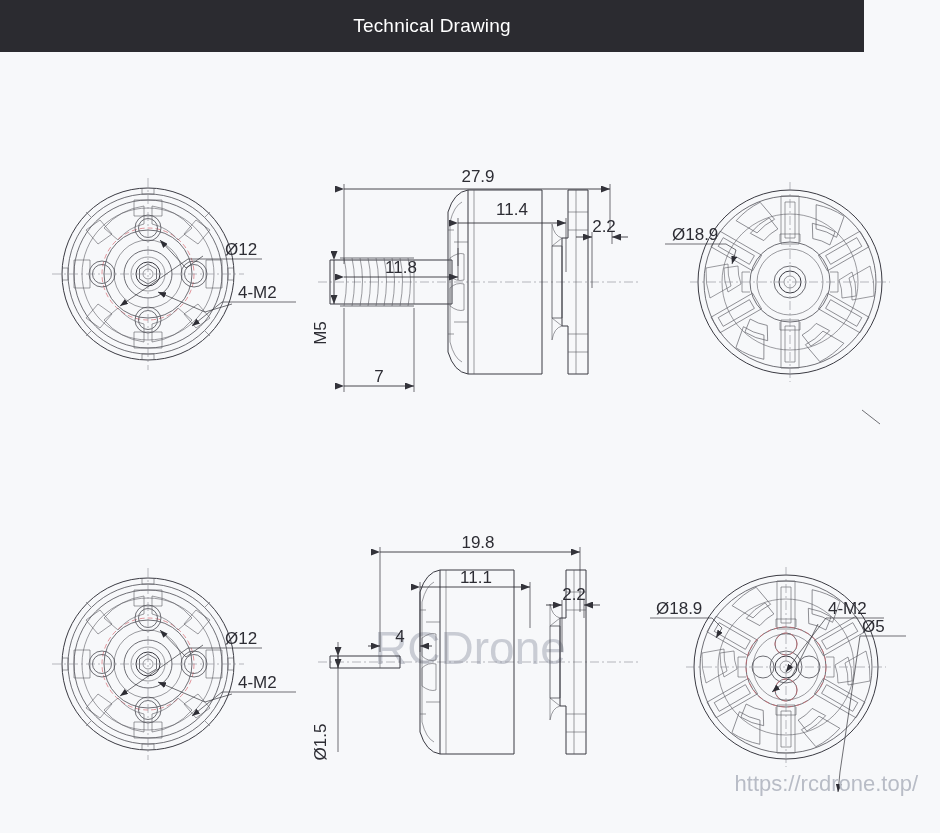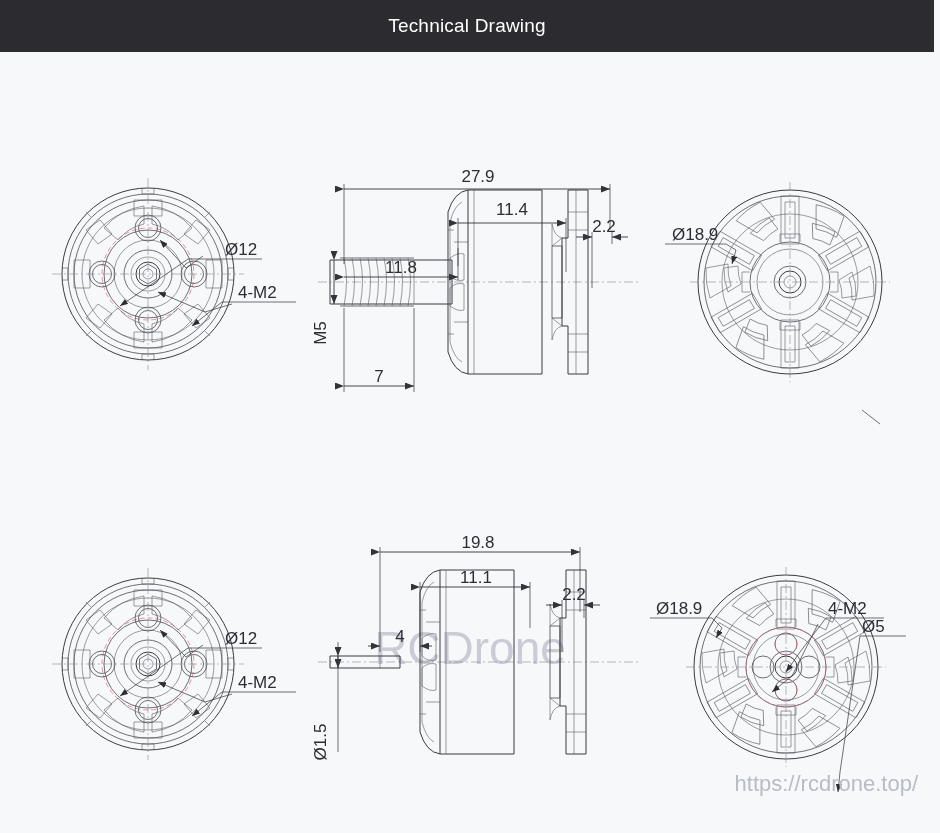--- a/index.html
+++ b/index.html
@@ -8,21 +8,21 @@
     width:940px;height:833px;
     background:#f7f8fa;
     font-family:"Liberation Sans", sans-serif;
     overflow:hidden;
     position:relative;
   }
   #page{position:relative;width:940px;height:833px;}
 
   
   .header{
-    position:absolute;left:0;top:0;width:934px;height:52px;
+    position:absolute;left:0;top:0;width:864px;height:52px;
     background:#2b2b30;
     display:flex;align-items:center;justify-content:center;
   }
   .header-title{
     color:#ffffff;font-size:19px;letter-spacing:.2px;
     font-family:"Liberation Sans", sans-serif;
   }
 
   
   .canvas-wrap{

